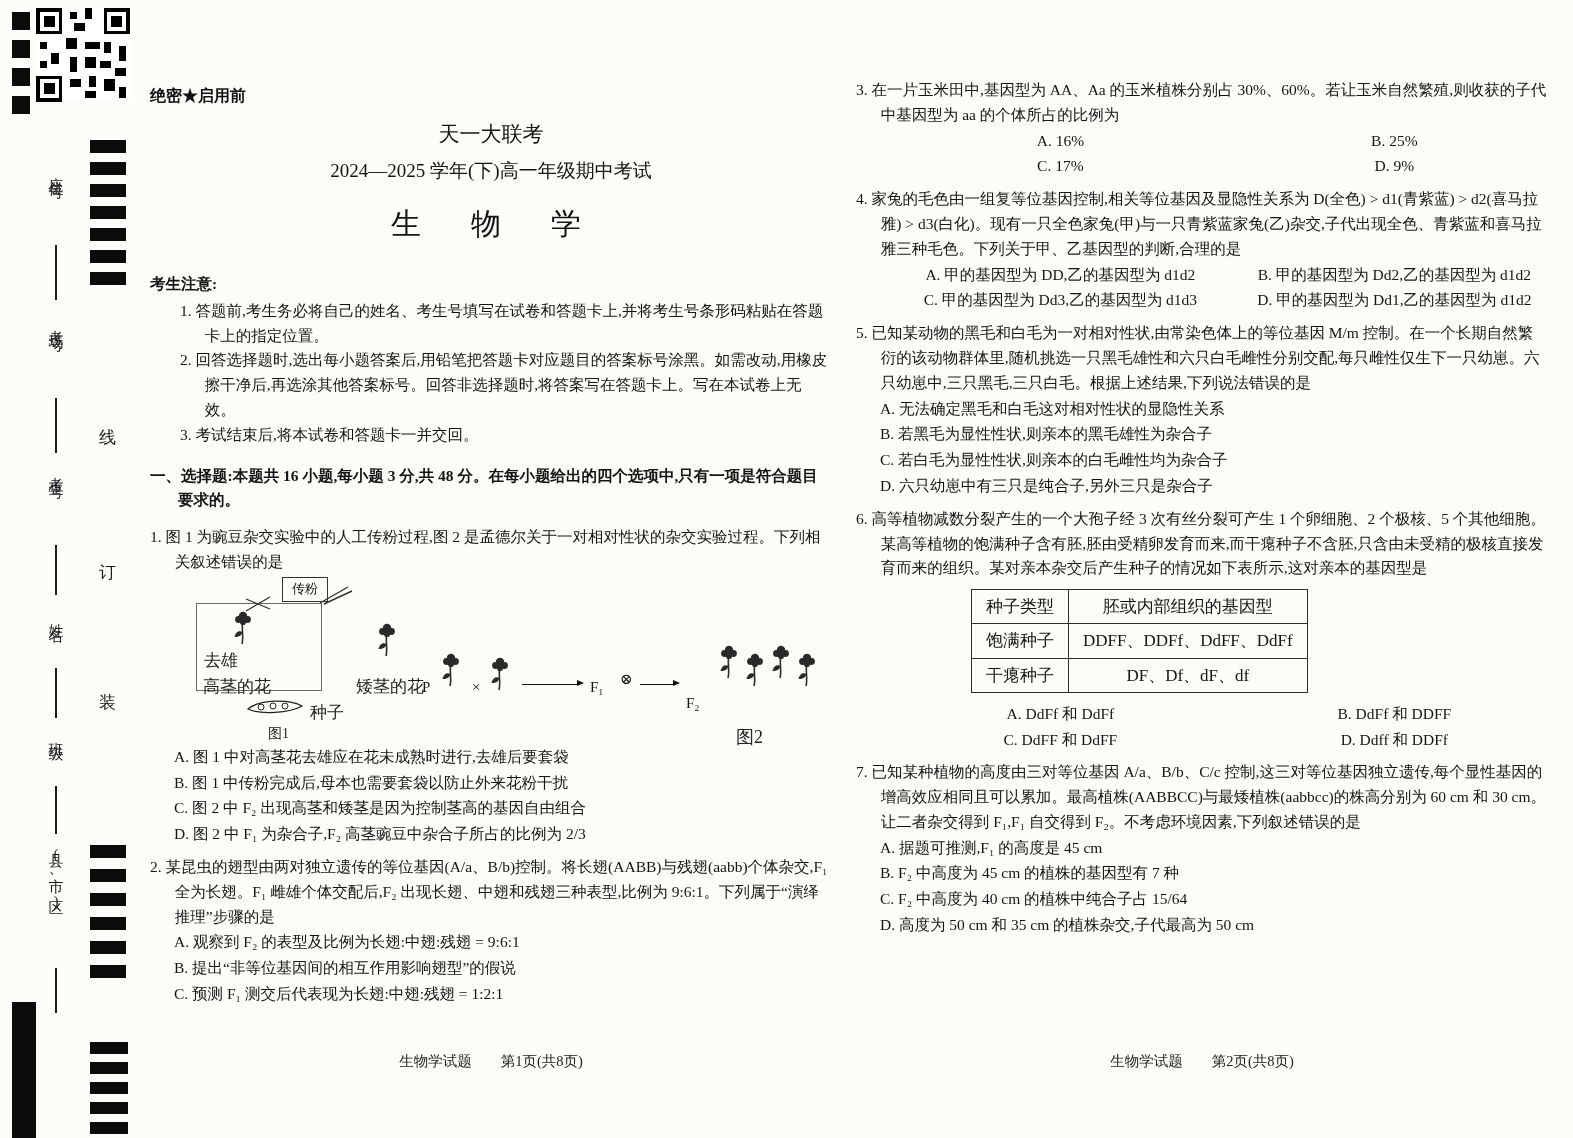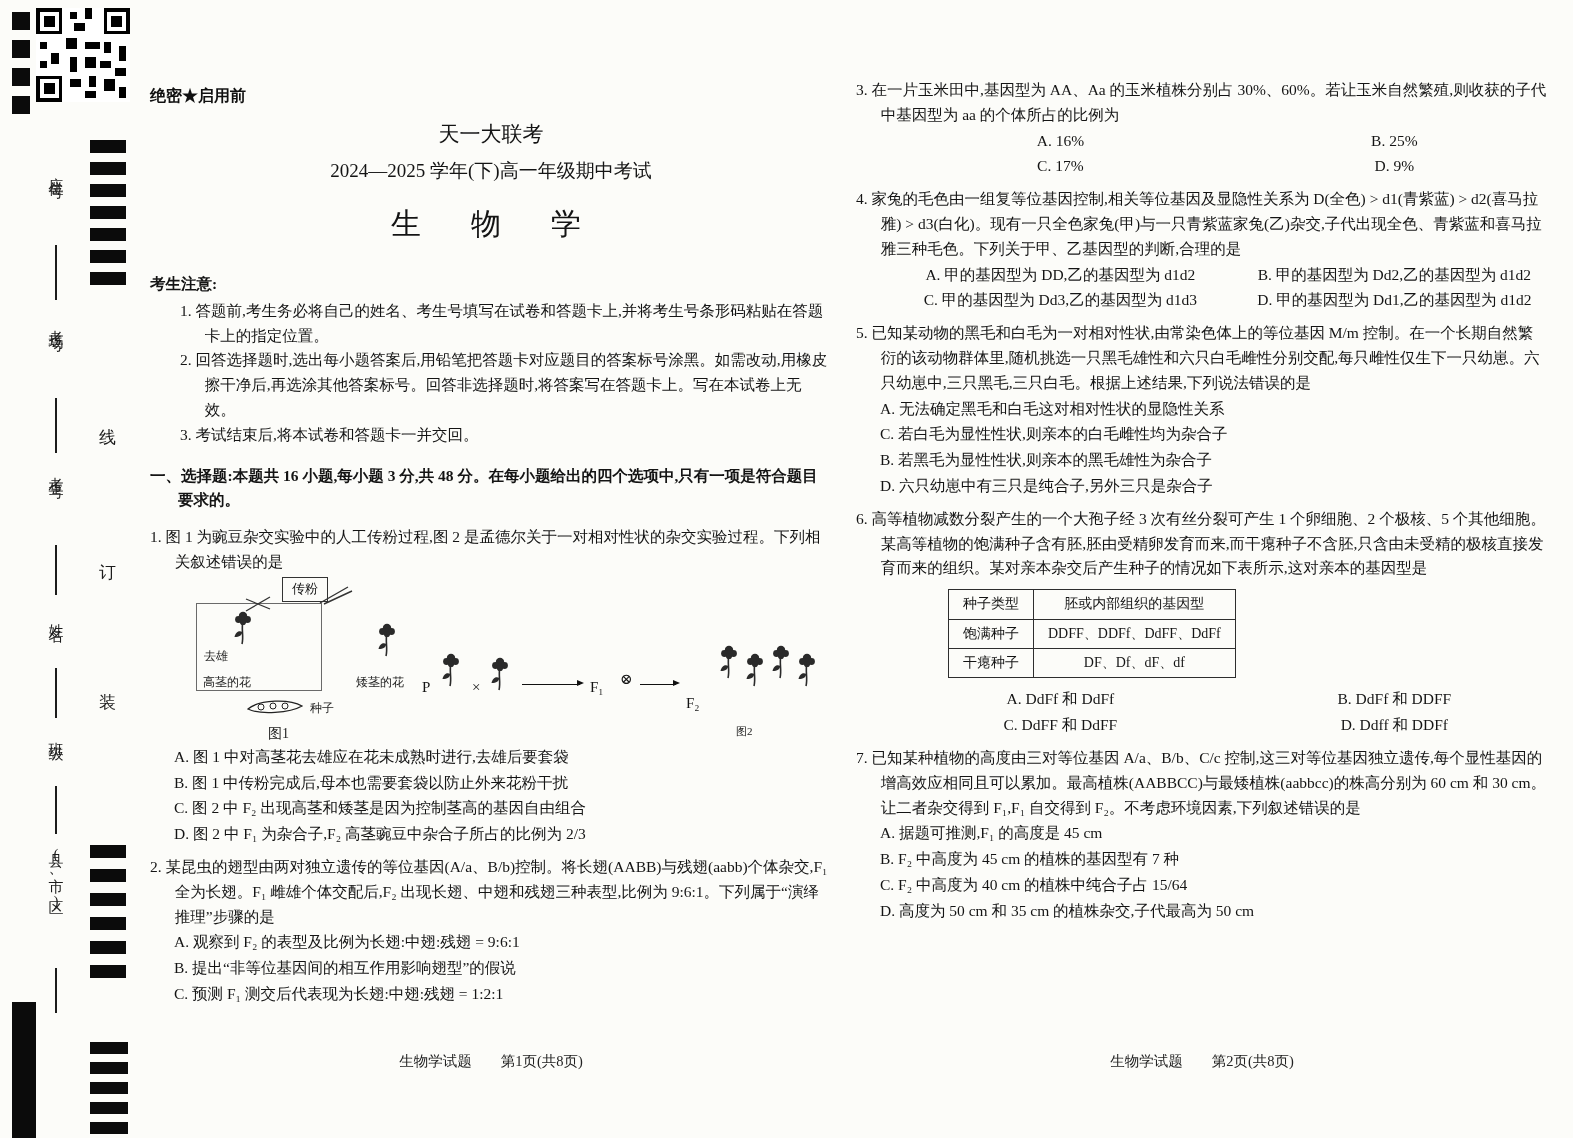--- a/index.html
+++ b/index.html
@@ -31,33 +31,33 @@
   .hang { padding-left: 1.6em; text-indent: -1.6em; }
   .hang-head { padding-left: 1.8em; text-indent: -1.8em; font-weight: bold; margin-bottom: 12px; }
 
   .question { margin-bottom: 8px; }
   .opts { padding-left: 1.55em; }
   .opt { margin-top: 1px; }
   .opts-grid { display: grid; grid-template-columns: 54% 46%; padding-left: 1.55em; text-align: center; }
 
   
   .figure1 { position: relative; width: 668px; height: 160px; margin: 6px 0 4px 10px; }
-  .f-lab { position: absolute; font-size: 12px; color: #222; white-space: nowrap; }
+  .f-lab { position: absolute; font-size: 17px; color: #222; white-space: nowrap; }
   .f-rect { position: absolute; left: 36px; top: 22px; width: 126px; height: 88px;
             border: 1px solid #6a6a6a; }
   .f-pollbox { position: absolute; left: 122px; top: -4px; border: 1.3px solid #333;
                padding: 1px 9px; font-size: 13px; background: #fcfcf9; }
   .flower { position: absolute; }
   .arrow { position: absolute; height: 0; border-top: 1.5px solid #111; }
   .arrow::after { content: ""; position: absolute; right: -7px; top: -4.4px;
                   border: 3.6px solid transparent; border-left: 7px solid #111; }
   .f-sym { position: absolute; font-size: 15px; }
 
   
-  .seed-table { border-collapse: collapse; margin: 8px 0 8px 92px; font-size: 14px; }
+  .seed-table { border-collapse: collapse; margin: 8px 0 8px 115px; font-size: 17px; }
   .seed-table td, .seed-table th { border: 1px solid #2e2e2e; padding: 3px 14px;
                                    font-weight: normal; text-align: center; }
 
   .footer { position: absolute; text-align: center; font-size: 14.5px; color: #222; }
   .footer-left { left: 150px; width: 682px; top: 1052px; }
   .footer-right { left: 856px; width: 692px; top: 1052px; }
 </style>
 </head>
 <body>
 
@@ -217,21 +217,21 @@
           </svg>
         <svg class="flower" style="left:582px;top:70px" width="26" height="36" viewBox="0 0 26 36">
             <use href="#flower"></use>
           </svg>
         <svg class="flower" style="left:608px;top:62px" width="26" height="36" viewBox="0 0 26 36">
             <use href="#flower"></use>
           </svg>
         <svg class="flower" style="left:634px;top:70px" width="26" height="36" viewBox="0 0 26 36">
             <use href="#flower"></use>
           </svg>
-        <div class="f-lab" style="left:576px;top:142px;font-size:11px">图2</div>
+        <div class="f-lab" style="left:576px;top:142px;font-size:18px">图2</div>
       </div>
 
       <div class="opts">
         <div class="opt">A. 图 1 中对高茎花去雄应在花未成熟时进行,去雄后要套袋</div>
         <div class="opt">B. 图 1 中传粉完成后,母本也需要套袋以防止外来花粉干扰</div>
         <div class="opt">C. 图 2 中 F₂ 出现高茎和矮茎是因为控制茎高的基因自由组合</div>
         <div class="opt">D. 图 2 中 F₁ 为杂合子,F₂ 高茎豌豆中杂合子所占的比例为 2/3</div>
       </div>
     </div>
 
@@ -264,22 +264,22 @@
         <div class="opt">B. 甲的基因型为 Dd2,乙的基因型为 d1d2</div>
         <div class="opt">C. 甲的基因型为 Dd3,乙的基因型为 d1d3</div>
         <div class="opt">D. 甲的基因型为 Dd1,乙的基因型为 d1d2</div>
       </div>
     </div>
 
     <div class="question">
       <div class="hang">5. 已知某动物的黑毛和白毛为一对相对性状,由常染色体上的等位基因 M/m 控制。在一个长期自然繁衍的该动物群体里,随机挑选一只黑毛雄性和六只白毛雌性分别交配,每只雌性仅生下一只幼崽。六只幼崽中,三只黑毛,三只白毛。根据上述结果,下列说法错误的是</div>
       <div class="opts">
         <div class="opt">A. 无法确定黑毛和白毛这对相对性状的显隐性关系</div>
+        <div class="opt">B. 若黑毛为显性性状,则亲本的黑毛雄性为杂合子</div>
         <div class="opt">C. 若白毛为显性性状,则亲本的白毛雌性均为杂合子</div>
-        <div class="opt">B. 若黑毛为显性性状,则亲本的黑毛雄性为杂合子</div>
         <div class="opt">D. 六只幼崽中有三只是纯合子,另外三只是杂合子</div>
       </div>
     </div>
 
     <div class="question">
       <div class="hang">6. 高等植物减数分裂产生的一个大孢子经 3 次有丝分裂可产生 1 个卵细胞、2 个极核、5 个其他细胞。某高等植物的饱满种子含有胚,胚由受精卵发育而来,而干瘪种子不含胚,只含由未受精的极核直接发育而来的组织。某对亲本杂交后产生种子的情况如下表所示,这对亲本的基因型是</div>
       <table class="seed-table">
         <tbody>
             <tr>
           <th>种子类型</th>

